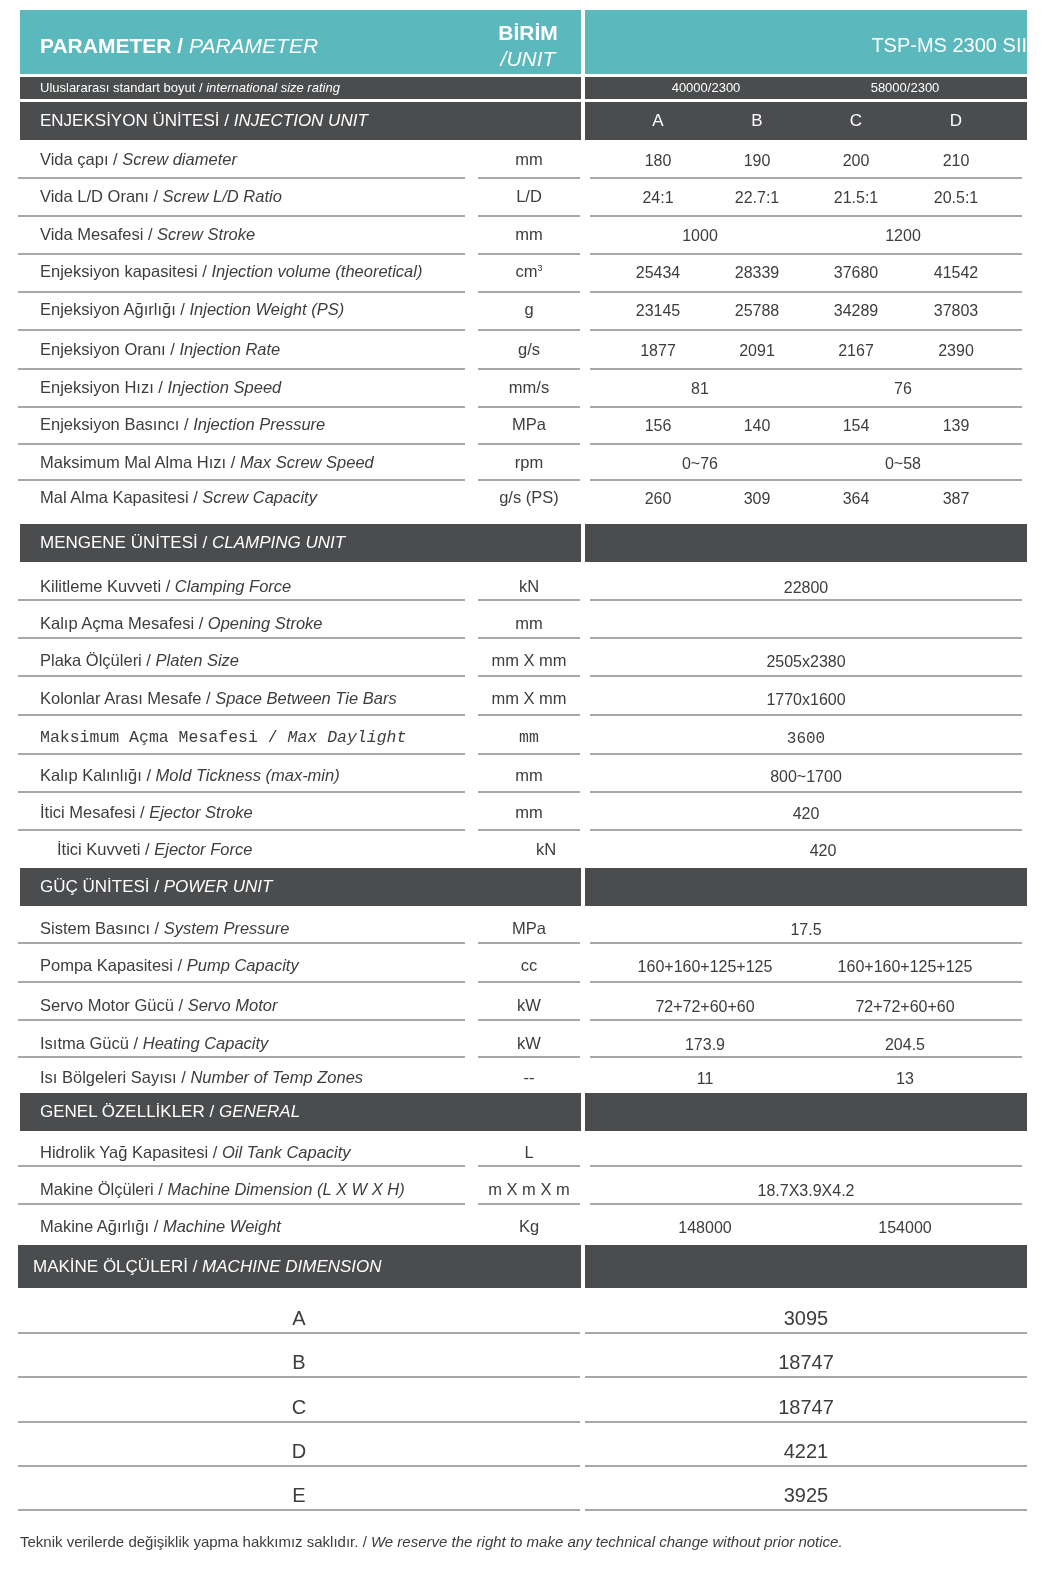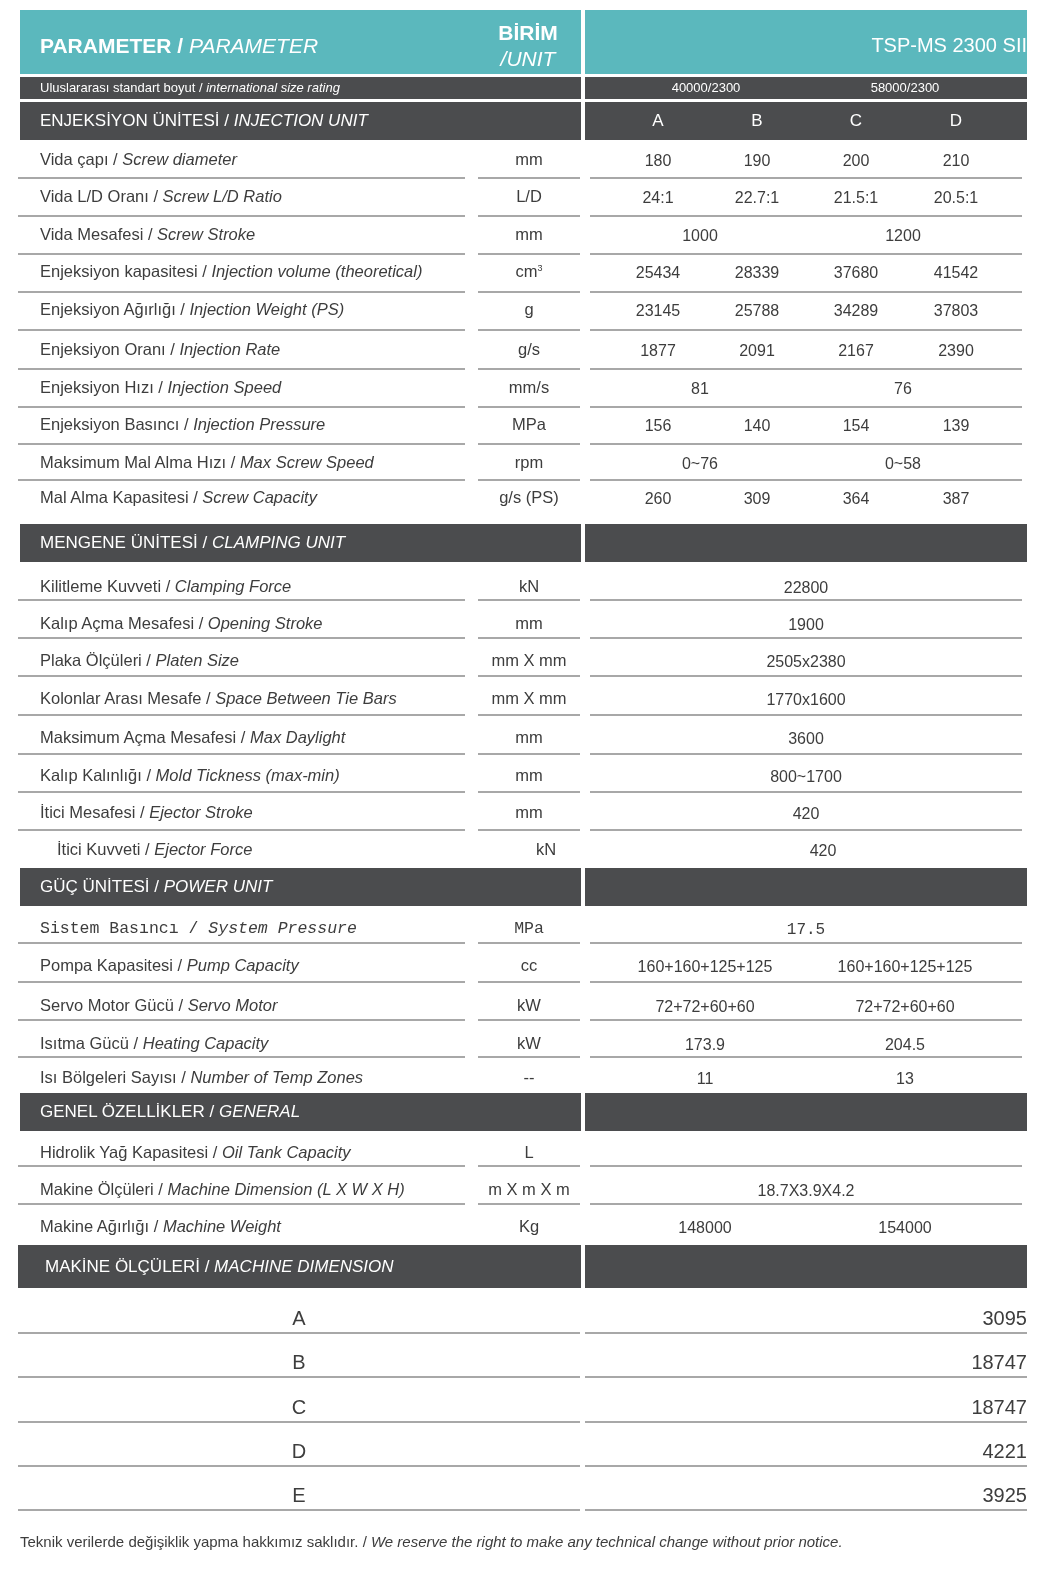--- a/index.html
+++ b/index.html
@@ -28,21 +28,21 @@
   .row .param { position: absolute; left: 40px; top: 10px; font-size: 16.5px; white-space: nowrap; color: #3d3d3d; }
   .row .param i { font-style: italic; }
   .row .unit { position: absolute; left: 478px; width: 102px; text-align: center; top: 10px; font-size: 16.5px; }
   .row .val { position: absolute; text-align: center; top: 12px; font-size: 16px; }
   .line { position: absolute; height: 2px; background: #a8a8a8; }
   .l1 { left: 18px; width: 447px; }
   .l2 { left: 478px; width: 102px; }
   .l3 { left: 590px; width: 432px; }
   .dim-row { position: absolute; left: 0; width: 1053px; height: 44px; }
   .dim-row .dk { position: absolute; left: 18px; width: 562px; text-align: center; top: 12px; font-size: 20px; }
-  .dim-row .dv { position: absolute; left: 585px; width: 442px; text-align: right; top: 12px; font-size: 20px; }
+  .dim-row .dv { position: absolute; left: 585px; width: 442px; text-align: center; top: 12px; font-size: 20px; }
   .dline-l { position: absolute; left: 18px; width: 562px; height: 2px; background: #a8a8a8; }
   .dline-r { position: absolute; left: 585px; width: 442px; height: 2px; background: #a8a8a8; }
   .footer { left: 20px; top: 1533px; font-size: 15px; color: #3d3d3d; white-space: nowrap; }
   .footer i { font-style: italic; }
   sup { font-size: 9px; vertical-align: super; }
 </style>
 </head>
 <body>
 
 <div class="abs teal hdr-left">
@@ -193,42 +193,41 @@
       <div class="param"><span>Kilitleme Kuvveti /</span> <i>Clamping Force</i></div>
       <div class="unit"><span>kN</span></div>
       <div class="val" style="left:585px;width:442px">22800</div>
     </div>
     <div class="line l1" style="top: 599px;"></div>
     <div class="line l2" style="top: 599px;"></div>
     <div class="line l3" style="top: 599px;"></div>
     <div class="row" style="top: 604px;">
       <div class="param"><span>Kalıp Açma Mesafesi /</span> <i>Opening Stroke</i></div>
       <div class="unit"><span>mm</span></div>
-      <div class="val" style="left:585px;width:442px">1900</div>
     </div>
     <div class="line l1" style="top: 637px;"></div>
     <div class="line l2" style="top: 637px;"></div>
     <div class="line l3" style="top: 637px;"></div>
     <div class="row" style="top: 641px;">
       <div class="param"><span>Plaka Ölçüleri /</span> <i>Platen Size</i></div>
       <div class="unit"><span>mm X mm</span></div>
       <div class="val" style="left:585px;width:442px">2505x2380</div>
     </div>
     <div class="line l1" style="top: 675px;"></div>
     <div class="line l2" style="top: 675px;"></div>
     <div class="line l3" style="top: 675px;"></div>
     <div class="row" style="top: 679px;">
       <div class="param"><span>Kolonlar Arası Mesafe /</span> <i>Space Between Tie Bars</i></div>
       <div class="unit"><span>mm X mm</span></div>
       <div class="val" style="left:585px;width:442px">1770x1600</div>
     </div>
     <div class="line l1" style="top: 714px;"></div>
     <div class="line l2" style="top: 714px;"></div>
     <div class="line l3" style="top: 714px;"></div>
-    <div class="row" style="top: 718px;">
+    <div class="row" style="top: 718px; font-family: Liberation Mono, monospace;">
       <div class="param"><span>Maksimum Açma Mesafesi /</span> <i>Max Daylight</i></div>
       <div class="unit"><span>mm</span></div>
       <div class="val" style="left:585px;width:442px">3600</div>
     </div>
     <div class="line l1" style="top: 753px;"></div>
     <div class="line l2" style="top: 753px;"></div>
     <div class="line l3" style="top: 753px;"></div>
     <div class="row" style="top: 756px;">
       <div class="param"><span>Kalıp Kalınlığı /</span> <i>Mold Tickness (max-min)</i></div>
       <div class="unit"><span>mm</span></div>
@@ -251,21 +250,21 @@
       <div class="val" style="left:585px;width:442px">420</div>
     </div>
   </div>
 
 <div class="abs dark sec-left" style="top:868px">
   <span>GÜÇ ÜNİTESİ /</span>
   <i>POWER UNIT</i>
 </div>
 <div class="abs dark sec-right" style="top:868px"></div>
 <div id="power-rows">
-    <div class="row" style="top: 909px; font-family: Liberation Mono, monospace;">
+    <div class="row" style="top: 909px;">
       <div class="param"><span>Sistem Basıncı /</span> <i>System Pressure</i></div>
       <div class="unit"><span>MPa</span></div>
       <div class="val" style="left:585px;width:442px">17.5</div>
     </div>
     <div class="line l1" style="top: 942px;"></div>
     <div class="line l2" style="top: 942px;"></div>
     <div class="line l3" style="top: 942px;"></div>
     <div class="row" style="top: 946px;">
       <div class="param"><span>Pompa Kapasitesi /</span> <i>Pump Capacity</i></div>
       <div class="unit"><span>cc</span></div>
@@ -323,21 +322,21 @@
     <div class="line l2" style="top: 1203px;"></div>
     <div class="line l3" style="top: 1203px;"></div>
     <div class="row" style="top: 1207px;">
       <div class="param"><span>Makine Ağırlığı /</span> <i>Machine Weight</i></div>
       <div class="unit"><span>Kg</span></div>
       <div class="val" style="left:605px;width:200px">148000</div>
       <div class="val" style="left:805px;width:200px">154000</div>
     </div>
   </div>
 
-<div class="abs dark sec-left" style="top:1245px;left:18px;width:563px;height:43px;line-height:43px;padding-left:27px">
+<div class="abs dark sec-left" style="top:1245px;left:18px;width:563px;height:43px;line-height:43px;padding-left:15px">
   <span>MAKİNE ÖLÇÜLERİ /</span>
   <i>MACHINE DIMENSION</i>
 </div>
 <div class="abs dark sec-right" style="top:1245px;height:43px"></div>
 <div id="dimension-rows">
     <div class="dim-row" style="top: 1295px;">
       <div class="dk">A</div>
       <div class="dv">3095</div>
     </div>
     <div class="dline-l" style="top: 1332px;"></div>

